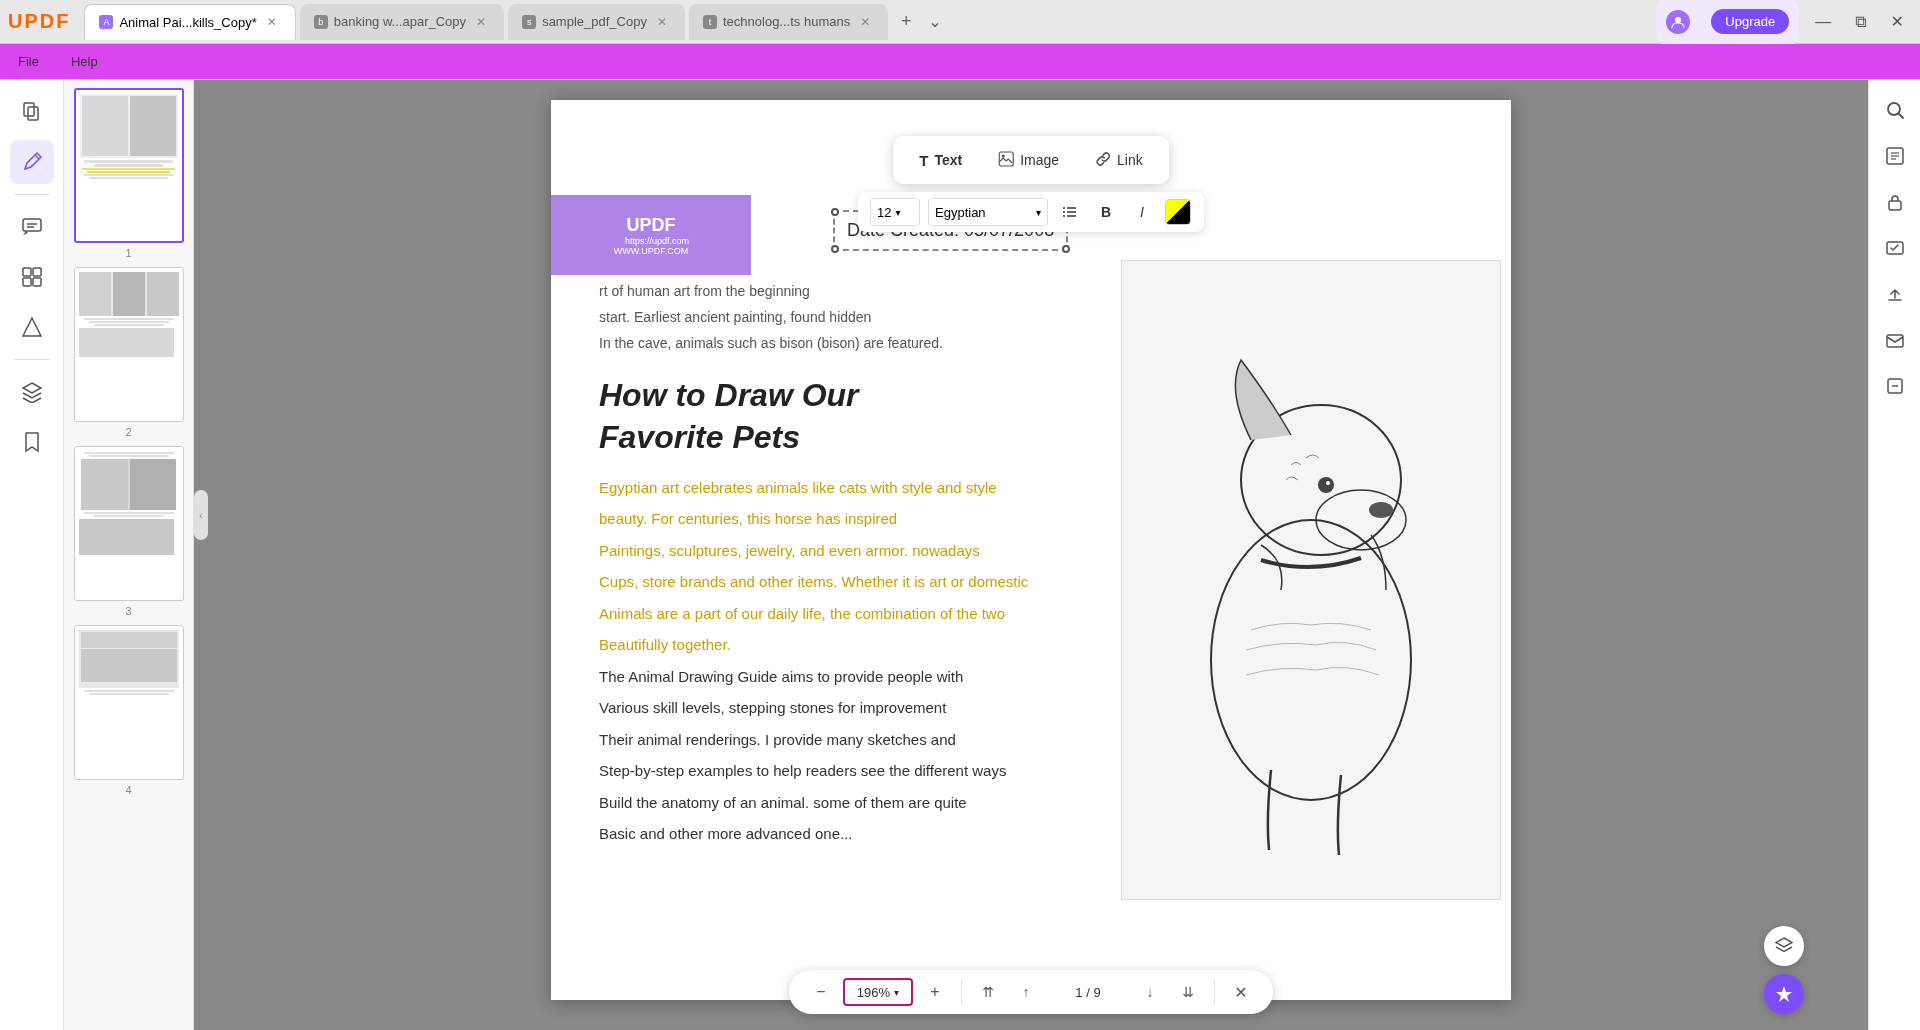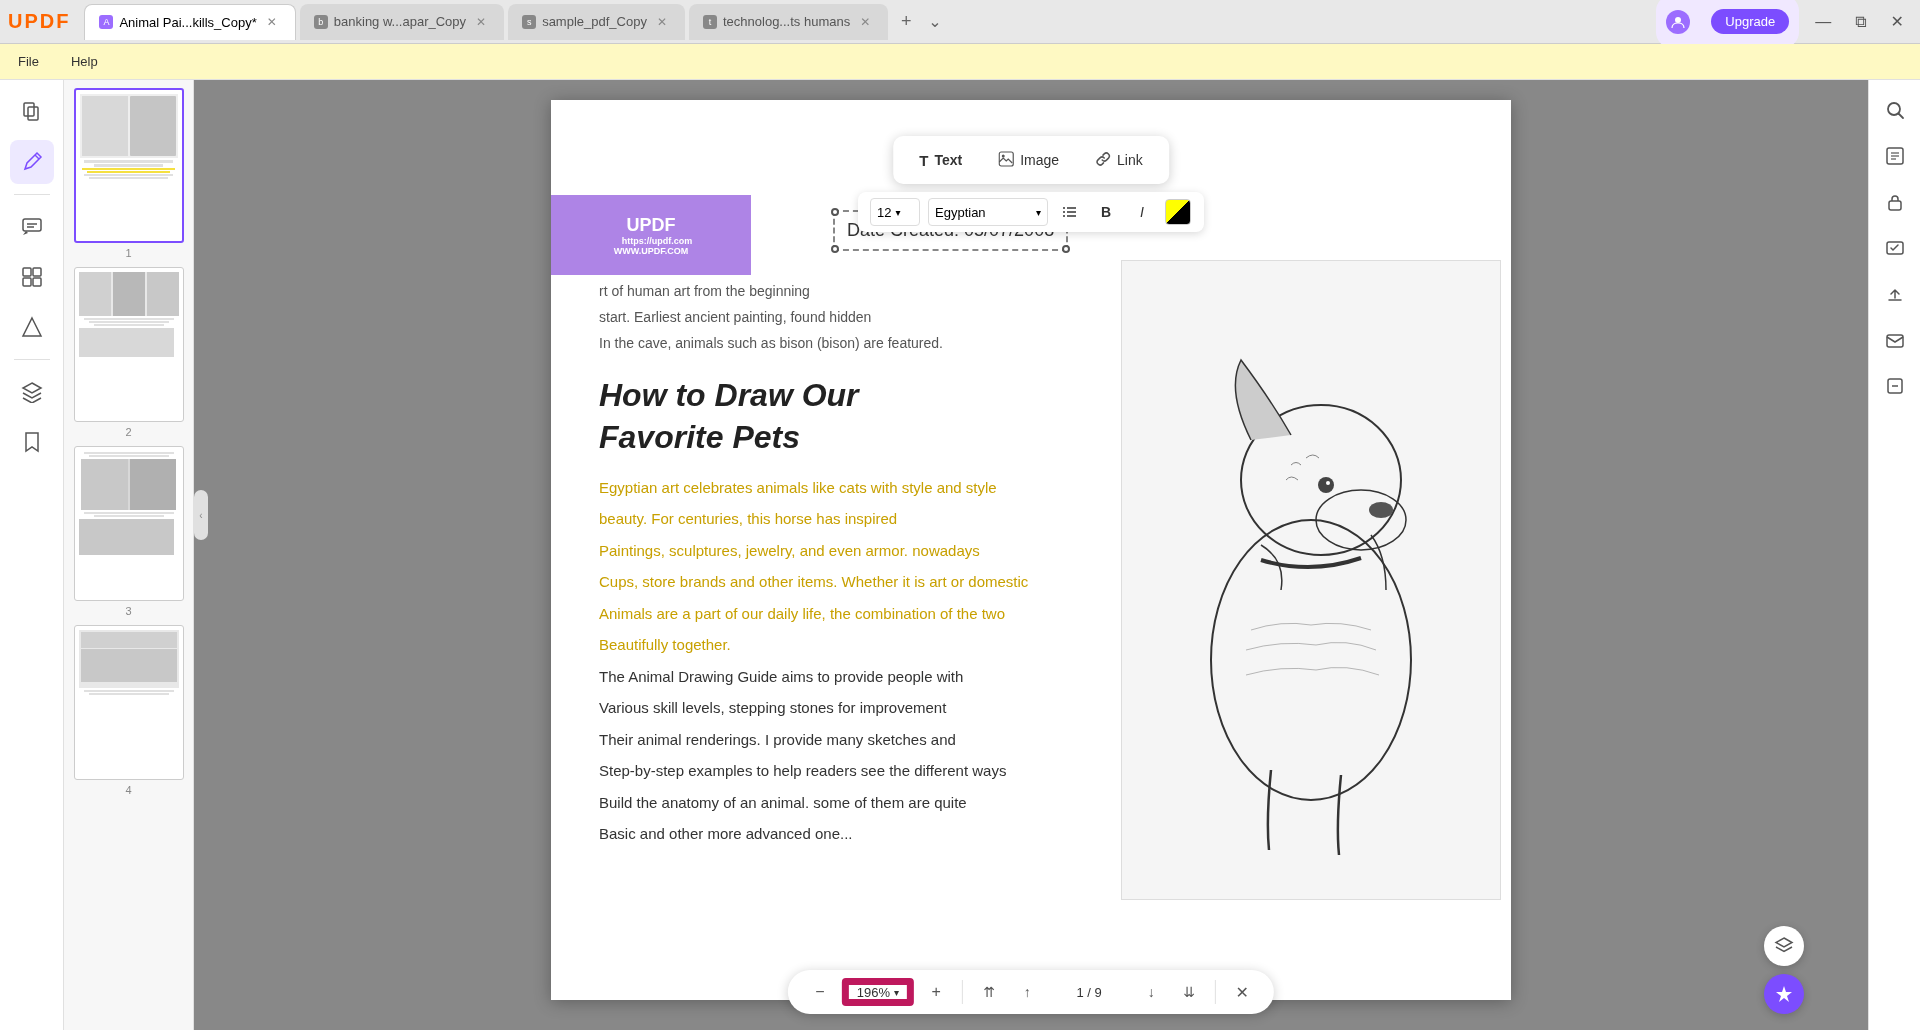--- a/index.html
+++ b/index.html
@@ -21,21 +21,21 @@
     .tab-overflow { font-size: 16px; color: #666; cursor: pointer; margin-left: 4px; }
     .browser-right { margin-left: auto; display: flex; align-items: center; gap: 8px; }
     .upgrade-btn {
       background: #7c4dff; color: #fff; border: none; border-radius: 16px;
       padding: 5px 14px; font-size: 13px; cursor: pointer;
     }
     .win-btn { font-size: 16px; color: #555; cursor: pointer; padding: 4px 8px; }
 
     
     .menu-bar {
-      display: flex; align-items: center; background: #fef9c3; height: 36px;
+      display: flex; align-items: center; background: #d946ef; height: 36px;
       padding: 0 12px; gap: 20px; border-bottom: 1px solid #e0e0e0;
     }
     .menu-item { font-size: 13px; color: #333; cursor: pointer; padding: 4px 6px; }
 
     
     .main-layout {
       display: flex; flex: 1; overflow: hidden;
     }
 
     
@@ -120,22 +120,22 @@
       border-radius: 50%; position: absolute;
     }
 
     
     .watermark {
       position: absolute; top: 95px; left: 0; background: rgba(140,80,220,0.7);
       color: #fff; padding: 10px 18px; font-size: 18px; font-weight: bold;
       width: 200px; height: 80px; display: flex; flex-direction: column; align-items: center; justify-content: center;
       font-family: 'Arial Black', Arial, sans-serif;
     }
-    .watermark-url { font-size: 9px; font-weight: bold; padding-left: 12px; }
-    .watermark-url2 { font-size: 9px; font-weight: bold; }
+    .watermark-url { font-size: 9px; font-weight: normal; padding-left: 12px; }
+    .watermark-url2 { font-size: 9px; font-weight: normal; }
 
     
     .pdf-content { margin-top: 140px; }
     .pdf-heading { font-size: 32px; font-weight: bold; color: #222; line-height: 1.3; margin-bottom: 16px; }
     .pdf-text { font-size: 15px; color: #333; line-height: 1.7; margin-bottom: 6px; }
     .pdf-text.highlight { color: #c8a000; background: none; font-size: 15px; }
     .pdf-intro { font-size: 14px; color: #555; line-height: 1.7; margin-bottom: 2px; }
 
     
     .dog-illustration {
@@ -157,21 +157,21 @@
     .bottom-bar {
       position: absolute; bottom: 16px; left: 50%; transform: translateX(-50%);
       background: #fff; border-radius: 24px; box-shadow: 0 2px 12px rgba(0,0,0,0.2);
       display: flex; align-items: center; padding: 6px 16px; gap: 6px; z-index: 200; height: 44px;
     }
     .bottom-btn {
       width: 32px; height: 32px; display: flex; align-items: center; justify-content: center;
       border-radius: 6px; cursor: pointer; font-size: 16px; color: #555; border: none; background: none;
     }
     .zoom-display {
-      font-size: 13px; color: #333; padding: 2px 8px; border: 7px solid #be185d; border-radius: 4px;
+      font-size: 13px; color: #333; padding: 2px 8px; border: 2px solid #be185d; border-radius: 4px;
       display: flex; align-items: center; gap: 4px; cursor: pointer; min-width: 70px; height: 28px; justify-content: center;
     }
     .page-display {
       font-size: 13px; color: #333; padding: 2px 10px; min-width: 80px; text-align: center;
     }
     .divider-v { width: 1px; height: 24px; background: #e0e0e0; margin: 0 4px; }
 
     
     .bottom-right-tools {
       position: absolute; bottom: 16px; right: 64px;

